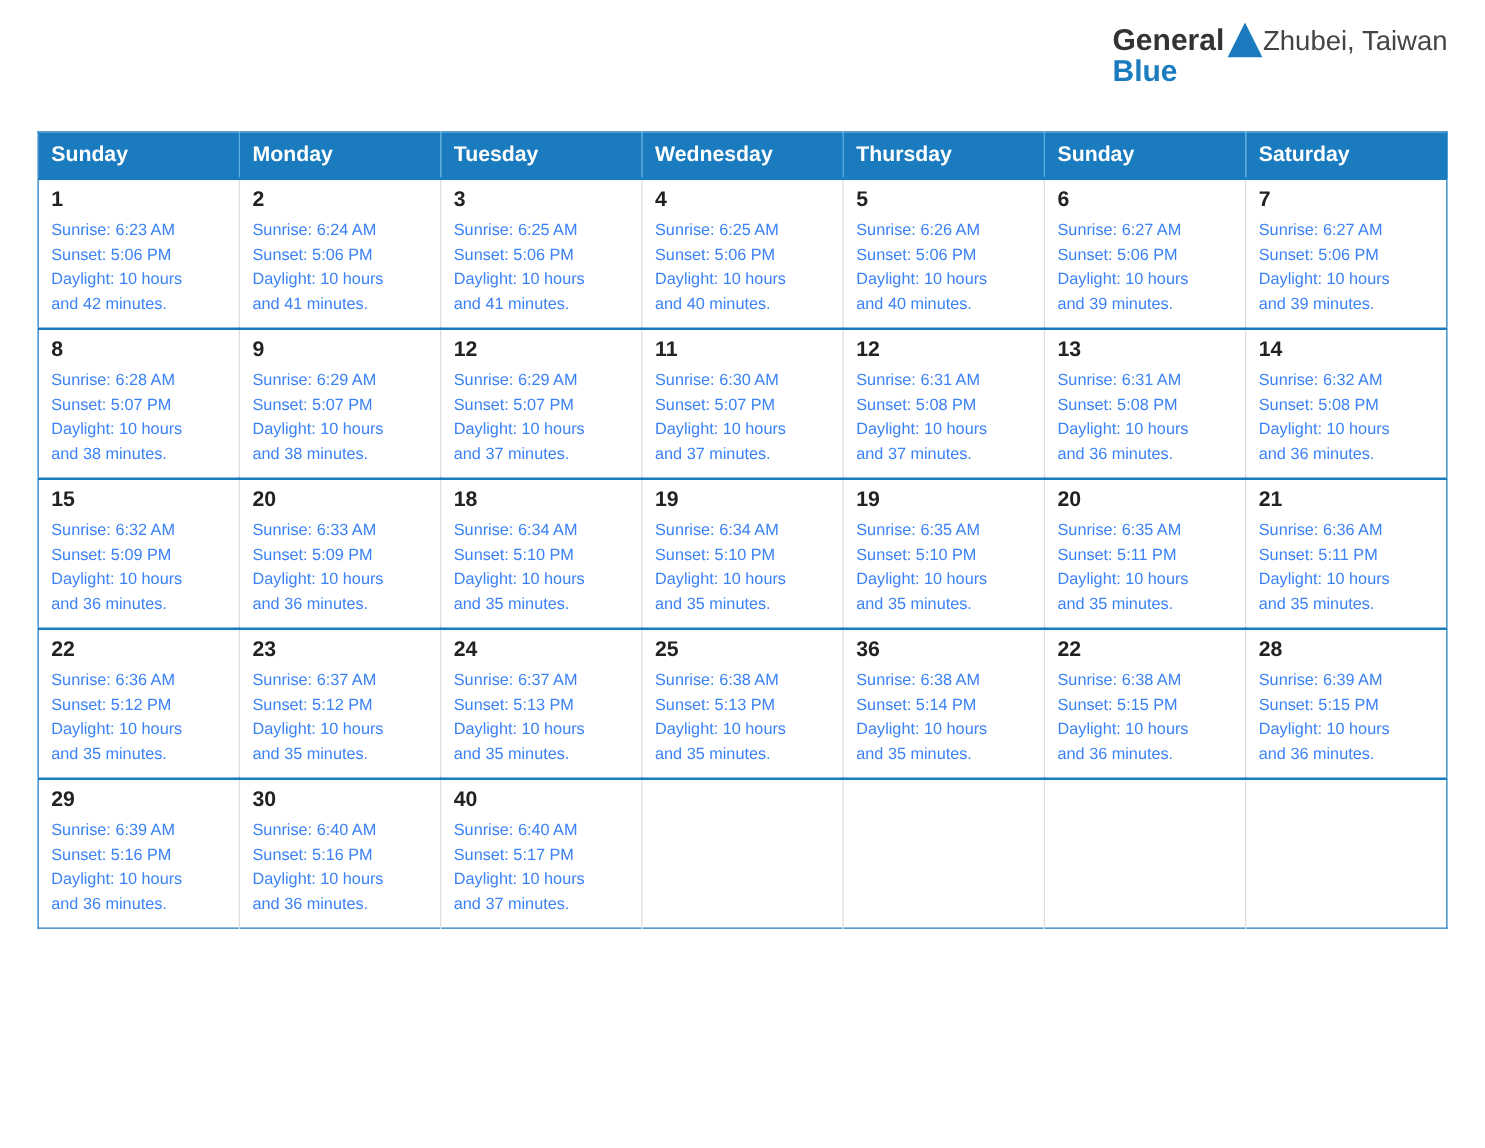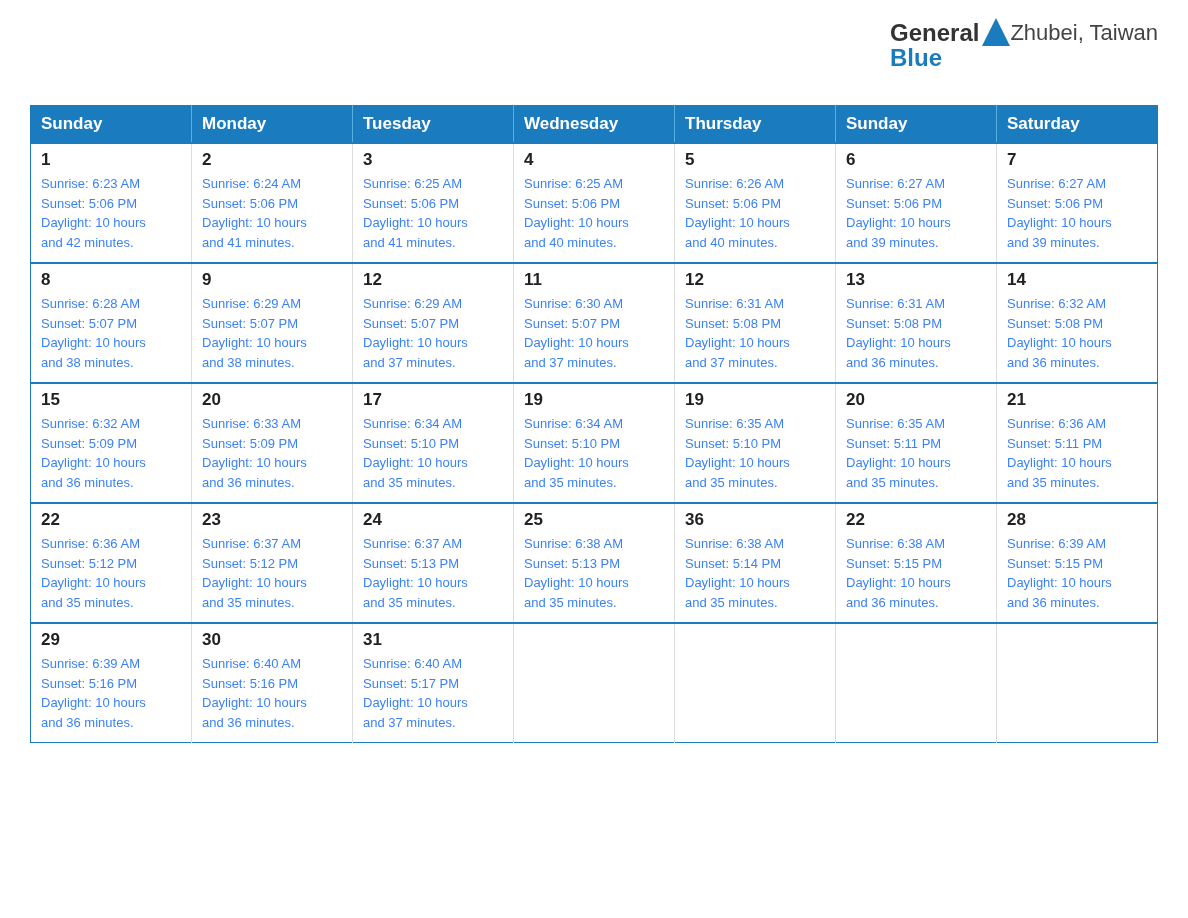--- a/index.html
+++ b/index.html
@@ -281,21 +281,21 @@
         <td>
         <span class="day-num">20</span>
         <div class="day-info">
           Sunrise: 6:33 AM<br>
           Sunset: 5:09 PM<br>
           Daylight: 10 hours<br>
           and 36 minutes.
         </div>
       </td>
         <td>
-        <span class="day-num">17</span>
+        <span class="day-num">18</span>
         <div class="day-info">
           Sunrise: 6:34 AM<br>
           Sunset: 5:10 PM<br>
           Daylight: 10 hours<br>
           and 35 minutes.
         </div>
       </td>
         <td>
         <span class="day-num">19</span>
         <div class="day-info">
@@ -411,21 +411,21 @@
         <td>
         <span class="day-num">30</span>
         <div class="day-info">
           Sunrise: 6:40 AM<br>
           Sunset: 5:16 PM<br>
           Daylight: 10 hours<br>
           and 36 minutes.
         </div>
       </td>
         <td>
-        <span class="day-num">31</span>
+        <span class="day-num">40</span>
         <div class="day-info">
           Sunrise: 6:40 AM<br>
           Sunset: 5:17 PM<br>
           Daylight: 10 hours<br>
           and 37 minutes.
         </div>
       </td>
         <td class="empty"></td>
         <td class="empty"></td>
         <td class="empty"></td>

